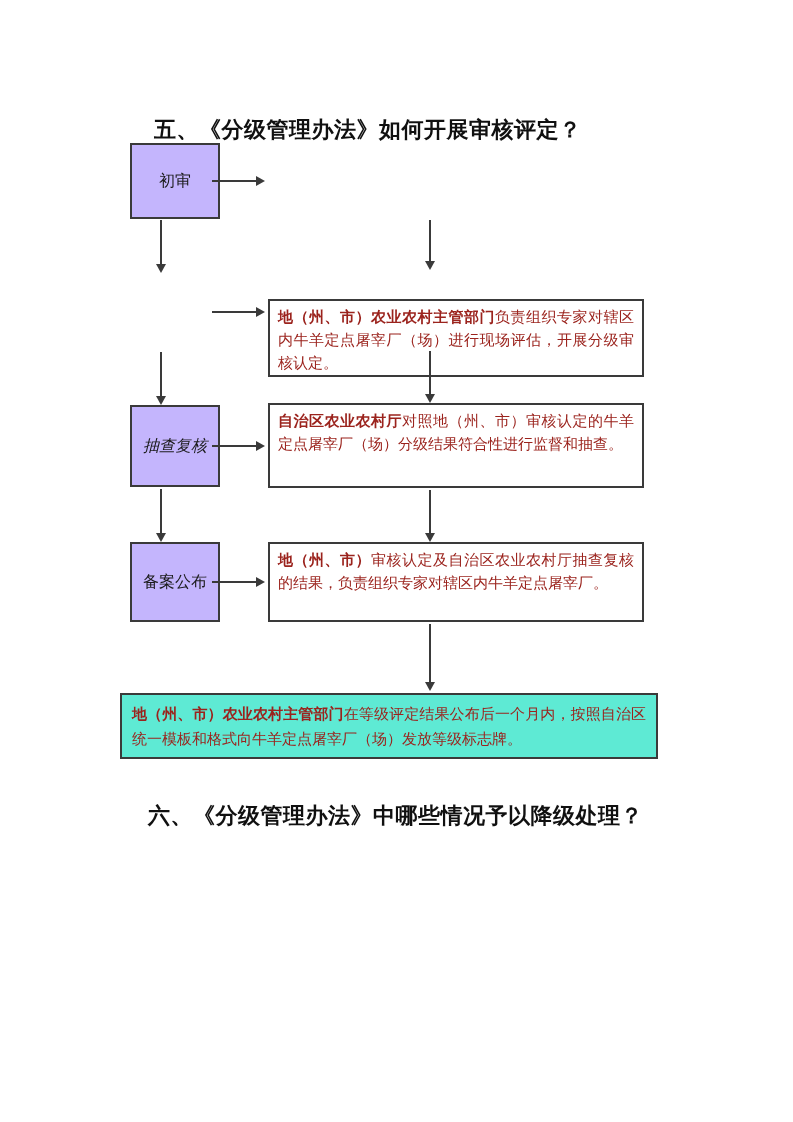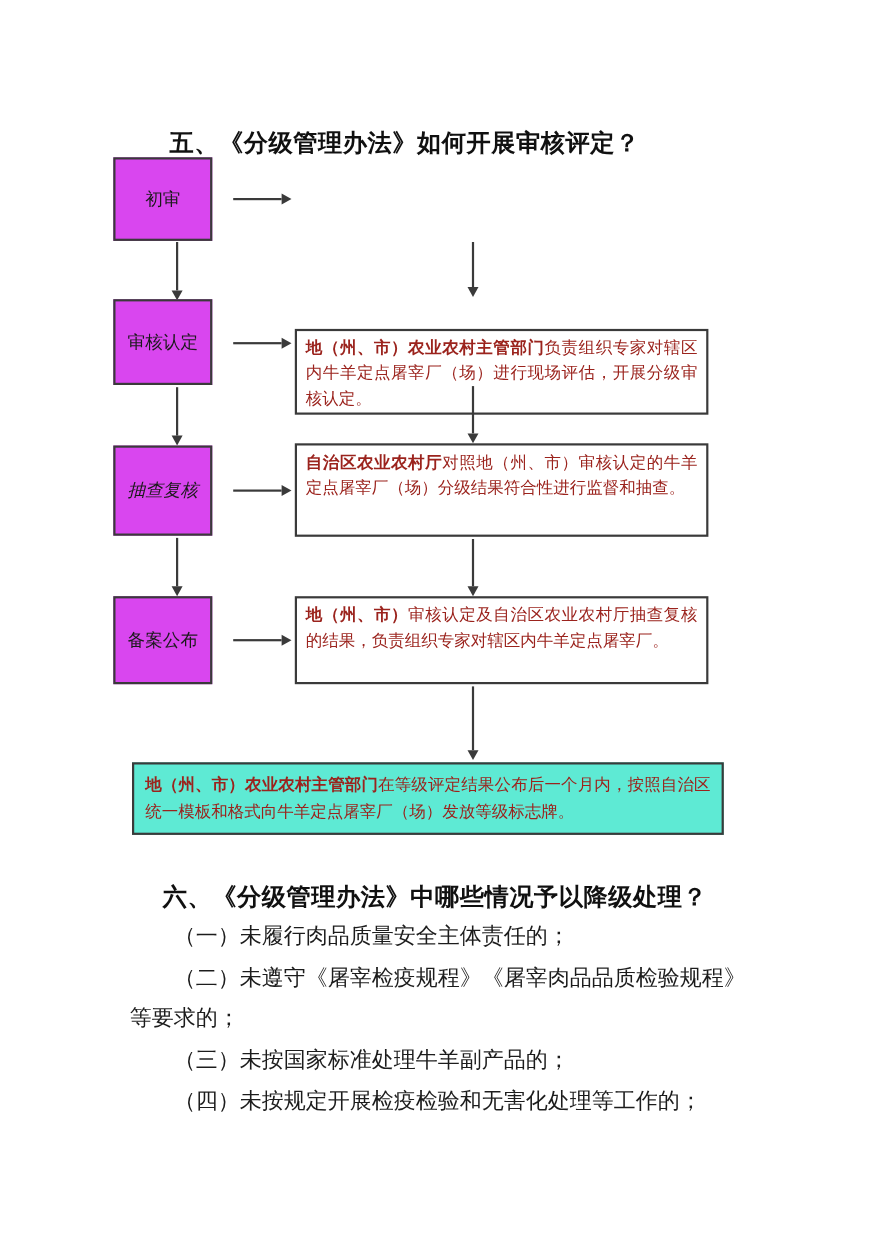--- a/index.html
+++ b/index.html
@@ -19,23 +19,23 @@
     letter-spacing: 0.5px;
     color: #101010;
     white-space: nowrap;
   }
   #sec5-title { left: 154px; top: 100px; }
   #sec6-title { left: 148px; top: 786px; }
 
   
   .lbox {
     position: absolute;
-    left: 103px; width: 90px;
+    left: 130px; width: 90px;
     border: 2px solid #3a3a3a;
-    background: #d946ef;
+    background: #c4b5fd;
     display: flex; align-items: center; justify-content: center;
   }
   .lbox span {
     font-size: 16px; color: #1a1a1a;
     font-family: "Liberation Serif", "DejaVu Serif", serif;
   }
   .rbox {
     position: absolute;
     left: 268px; width: 376px;
     border: 2px solid #3a3a3a;
@@ -101,23 +101,20 @@
 
   <h1 id="sec5-title" class="heading">五、《分级管理办法》如何开展审核评定？</h1>
 
   <div class="lbox" style="top:143px;height:76px;">
     <span>初审</span>
   </div>
   <div class="harrow" style="left:212px;top:180px;width:44px;"></div>
   <div class="varrow" style="left:160px;top:220px;height:44px;"></div>
   <div class="varrow" style="left:429px;top:220px;height:41px;"></div>
 
-  <div class="lbox" style="top:272px;height:78px;">
-    <span>审核认定</span>
-  </div>
   <div class="harrow" style="left:212px;top:311px;width:44px;"></div>
   <div class="rbox" style="top:271px;height:78px;margin-top:28px;">
     <div class="rtext"><span class="lead">地（州、市）农业农村主管部门</span><span>负责组织专家对辖区内牛羊定点屠宰厂（场）进行现场评估，开展分级审核认定。</span></div>
   </div>
   <div class="varrow" style="left:160px;top:352px;height:44px;"></div>
   <div class="varrow" style="left:429px;top:351px;height:43px;"></div>
 
   <div class="lbox" style="top:405px;height:82px;font-style:italic;">
     <span>抽查复核</span>
   </div>
@@ -136,20 +133,14 @@
     <div class="rtext"><span class="lead">地（州、市）</span><span>审核认定及自治区农业农村厅抽查复核的结果，负责组织专家对辖区内牛羊定点屠宰厂。</span></div>
   </div>
   <div class="varrow" style="left:429px;top:624px;height:58px;"></div>
 
   <div class="widebox">
     <div class="rtext"><span class="lead">地（州、市）农业农村主管部门</span><span>在等级评定结果公布后一个月内，按照自治区统一模板和格式向牛羊定点屠宰厂（场）发放等级标志牌。</span></div>
   </div>
 
   <h1 id="sec6-title" class="heading">六、《分级管理办法》中哪些情况予以降级处理？</h1>
 
-  <div class="clauses">
-    <p>（一）未履行肉品质量安全主体责任的；</p>
-    <p>（二）未遵守《屠宰检疫规程》《屠宰肉品品质检验规程》等要求的；</p>
-    <p>（三）未按国家标准处理牛羊副产品的；</p>
-    <p>（四）未按规定开展检疫检验和无害化处理等工作的；</p>
-  </div>
 
 </div>
 
 </body></html>

